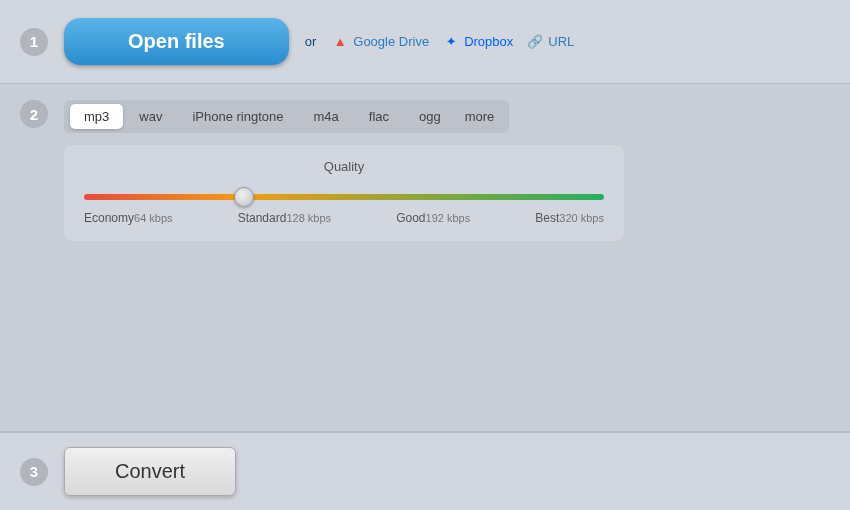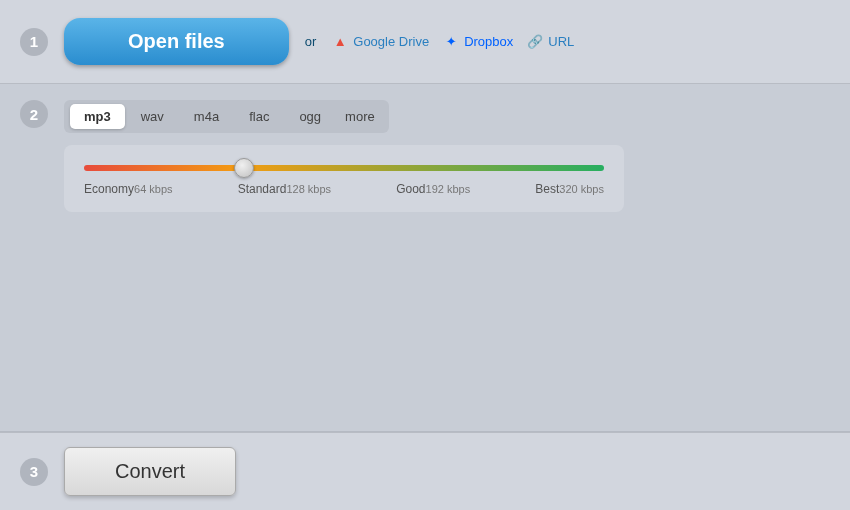--- a/index.html
+++ b/index.html
@@ -123,21 +123,21 @@
       cursor: pointer;
       font-size: 13px;
       color: #444;
       border: none;
       background: transparent;
     }
 
     .format-tab.active {
       background: #fff;
       color: #333;
-      font-weight: bold;
+      font-weight: normal;
       box-shadow: 0 1px 3px rgba(0,0,0,0.2);
     }
 
     .more-select {
       padding: 5px 8px;
       border-radius: 5px;
       border: none;
       background: transparent;
       cursor: pointer;
       font-size: 13px;
@@ -276,32 +276,34 @@
     </div>
   </div>
 
   <div class="section-2">
     <div class="step-circle">2</div>
     <div class="section-2-content">
 
       <div class="format-tabs">
         <button class="format-tab active">mp3</button>
         <button class="format-tab">wav</button>
+        <button class="format-tab">iPhone ringtone</button>
         <button class="format-tab">m4a</button>
         <button class="format-tab">flac</button>
         <button class="format-tab">ogg</button>
         <select class="more-select">
           <option>more</option>
           <option>aac</option>
           <option>wma</option>
           <option>aiff</option>
         </select>
       </div>
 
       <div class="quality-panel">
+        <div class="quality-title">Quality</div>
         <div class="slider-container">
           <input type="range" class="quality-slider" min="0" max="100" value="30" style="">
         </div>
         <div class="quality-labels">
           <div class="quality-label">
             <span>Economy</span>
             <span class="kbps">64 kbps</span>
           </div>
           <div class="quality-label">
             <span>Standard</span>

